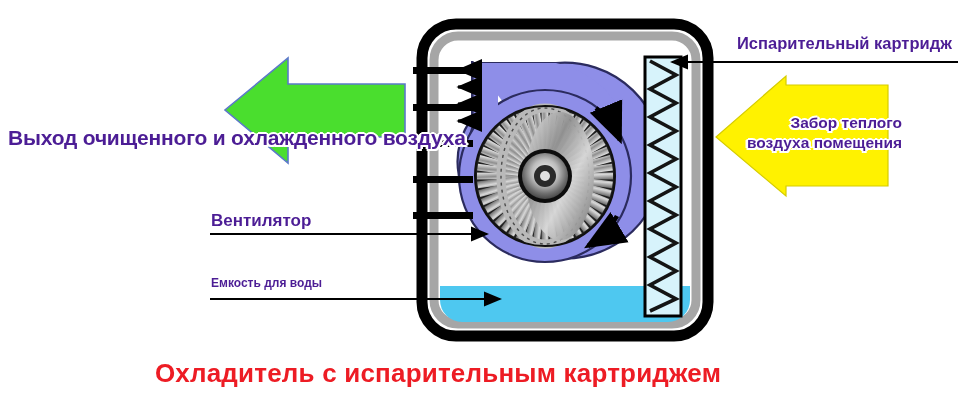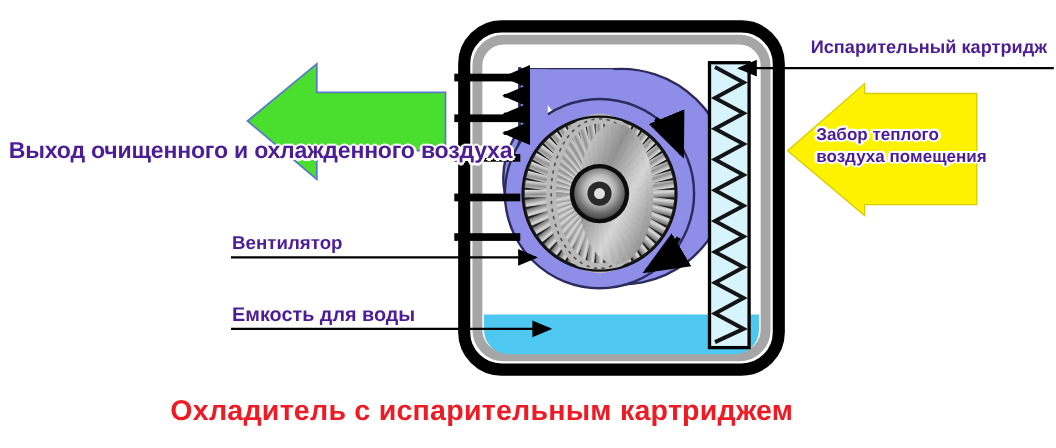--- a/index.html
+++ b/index.html
@@ -7,24 +7,24 @@
        font-family:"Liberation Sans","DejaVu Sans",sans-serif;}
   #stage{position:absolute;left:0;top:0;width:960px;height:407px;}
   svg{position:absolute;left:0;top:0;}
   .lbl{position:absolute;font-weight:bold;color:#4c1d95;white-space:nowrap;}
   .halo{ text-shadow:
       2px 0 #fff,-2px 0 #fff,0 2px #fff,0 -2px #fff,
       1.5px 1.5px #fff,-1.5px 1.5px #fff,1.5px -1.5px #fff,-1.5px -1.5px #fff,
       2.5px 0 #fff,-2.5px 0 #fff;}
   #lbl-outlet{left:8px;top:126px;font-size:21px;letter-spacing:-.2px;z-index:6;}
   #lbl-fan{left:211px;top:211px;font-size:17px;}
-  #lbl-tank{left:211px;top:276px;font-size:18px;}
+  #lbl-tank{left:211px;top:276px;font-size:12px;}
   #lbl-cart{left:737px;top:34px;font-size:16.5px;font-weight:bold;}
   #lbl-intake{left:742px;top:113px;font-size:15.5px;line-height:20px;
-              text-align:left;z-index:6;white-space:normal;width:160px;}
+              text-align:right;z-index:6;white-space:normal;width:160px;}
   #title{position:absolute;left:0;top:358px;width:876px;text-align:center;
          font-size:26px;font-weight:bold;color:#ed1c24;letter-spacing:.2px;}
 </style>
 </head>
 <body>
 
 <div id="stage">
 
   <svg width="960" height="407" viewBox="0 0 960 407">
     <defs>

